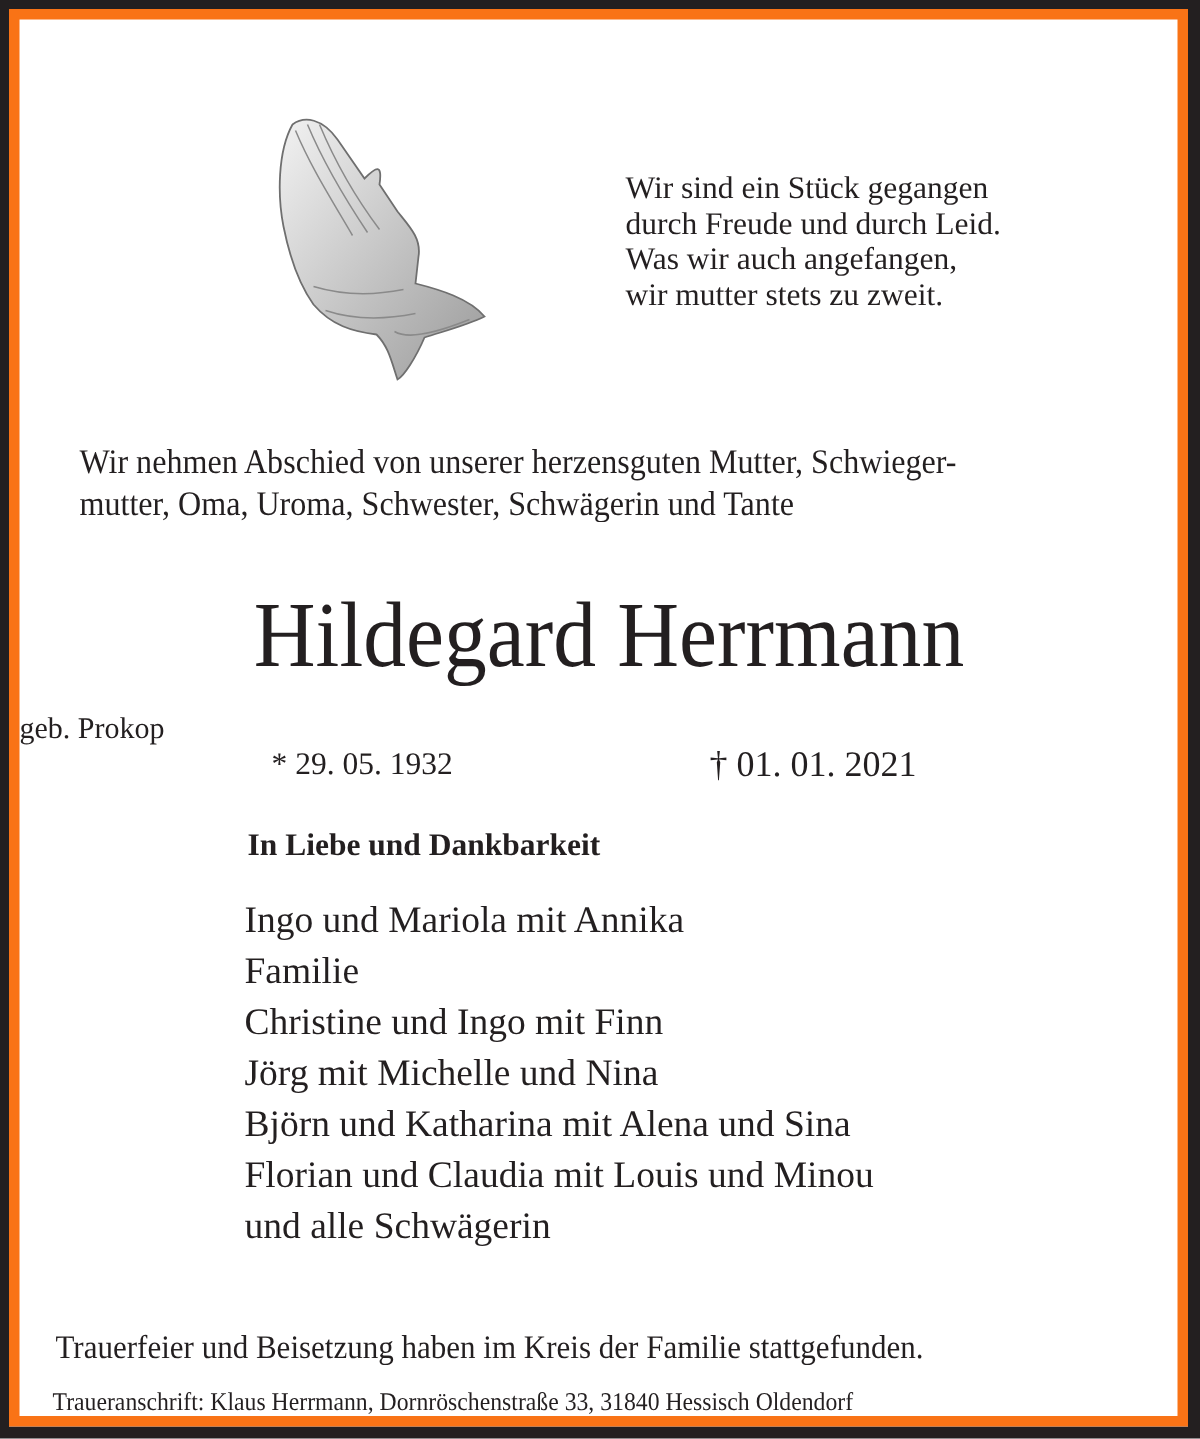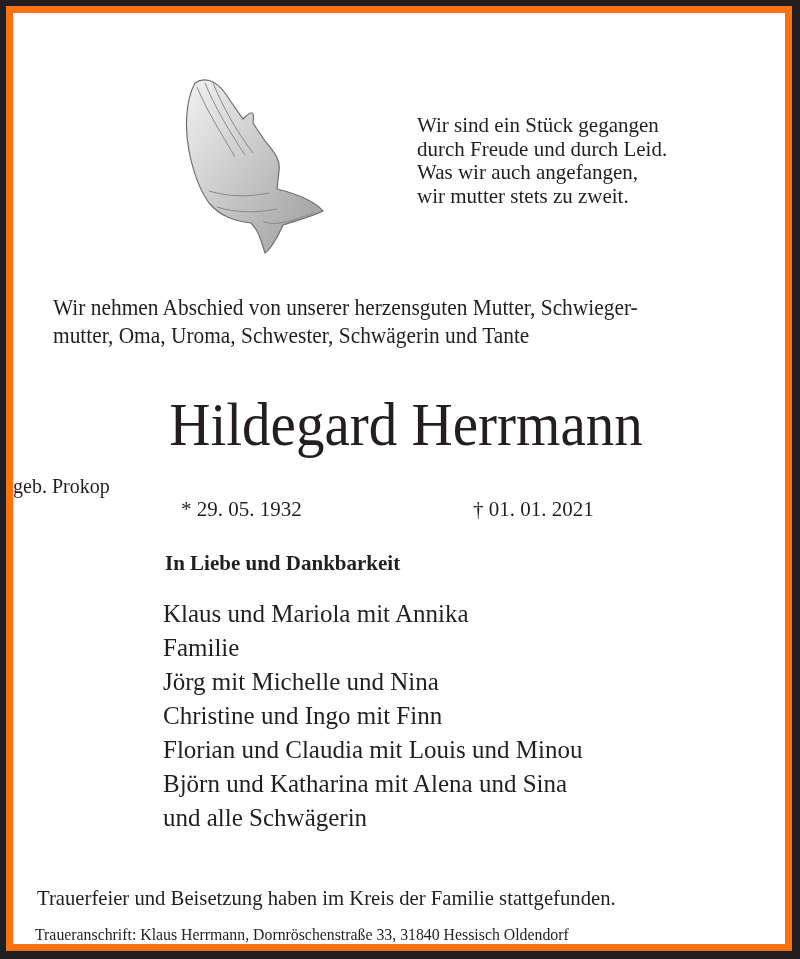--- a/index.html
+++ b/index.html
@@ -7,21 +7,21 @@
          font-family:"Liberation Serif", "DejaVu Serif", serif; color:#231f20; }
   .card { position:absolute; left:6px; top:6px; width:786px; height:945px; background:#fff;
           border:7px solid #f97316; box-sizing:border-box; }
   .abs { position:absolute; white-space:nowrap; }
   .hands { position:absolute; left:160px; top:58px; width:160px; height:185px; }
   .poem { left:404px; top:101px; font-size:21px; line-height:23.5px; }
   .intro { left:40px; top:281px; font-size:23px; line-height:28px; transform:scaleX(0.93); transform-origin:left top; }
   .name { left:0; width:786px; top:376px; text-align:center; font-size:62px; line-height:70px; transform:scaleX(0.92); }
   .geb { left:0; width:786px; top:462px; text-align:left; font-size:20px; }
   .birth { left:168px; top:484px; font-size:21px; }
-  .death { left:460px; top:484px; font-size:21px; }
+  .death { left:460px; top:484px; font-size:24px; }
   .love { left:152px; top:538px; font-size:21px;font-weight:bold; }
   .family { left:150px; top:584px; font-size:25px; line-height:34px; }
   .ceremony { left:24px; top:872px; font-size:22px; transform:scaleX(0.94); transform-origin:left top; }
   .addr { left:22px; top:912px; font-size:17px; transform:scaleX(0.93); transform-origin:left top; }
 </style>
 </head>
 <body>
 
 <div class="card">
   <svg class="hands" viewBox="0 0 160 185">
@@ -48,24 +48,24 @@
   </div>
 
   <div class="abs name">Hildegard Herrmann</div>
   <div class="abs geb">geb. Prokop</div>
   <div class="abs birth">* 29. 05. 1932</div>
   <div class="abs death">† 01. 01. 2021</div>
 
   <div class="abs love">In Liebe und Dankbarkeit</div>
 
   <div class="abs family">
-    <div>Klaus und Mariola mit Annika</div>
+    <div>Ingo und Mariola mit Annika</div>
     <div>Familie</div>
+    <div>Christine und Ingo mit Finn</div>
     <div>Jörg mit Michelle und Nina</div>
-    <div>Christine und Ingo mit Finn</div>
+    <div>Björn und Katharina mit Alena und Sina</div>
     <div>Florian und Claudia mit Louis und Minou</div>
-    <div>Björn und Katharina mit Alena und Sina</div>
     <div>und alle Schwägerin</div>
   </div>
 
   <div class="abs ceremony">Trauerfeier und Beisetzung haben im Kreis der Familie stattgefunden.</div>
   <div class="abs addr">Traueranschrift: Klaus Herrmann, Dornröschenstraße 33, 31840 Hessisch Oldendorf</div>
 </div>
 
 </body></html>

